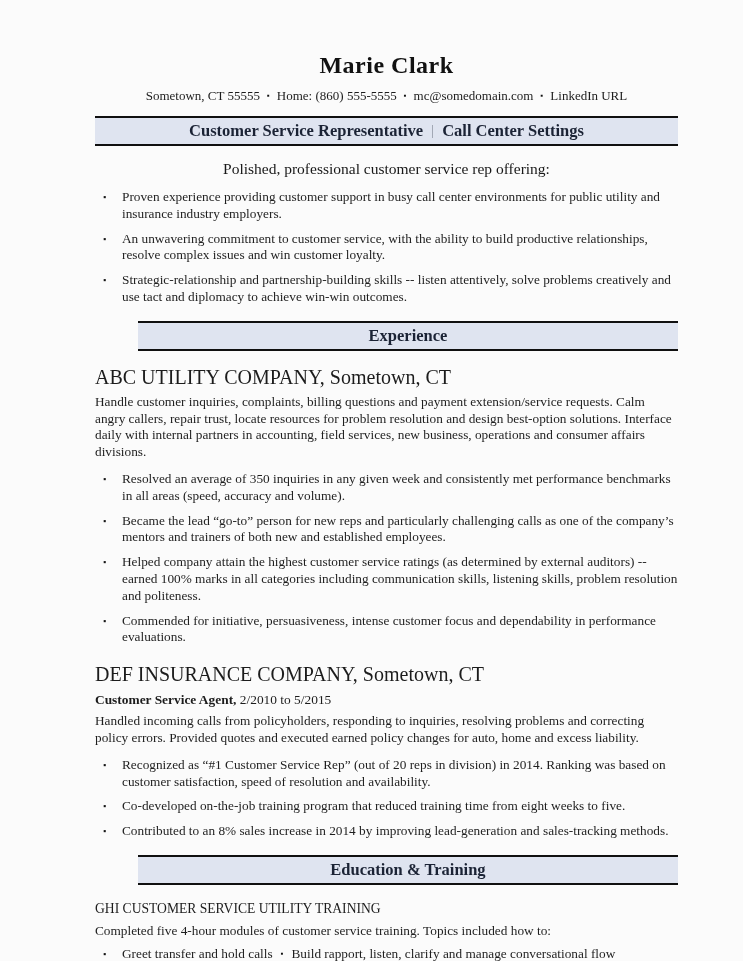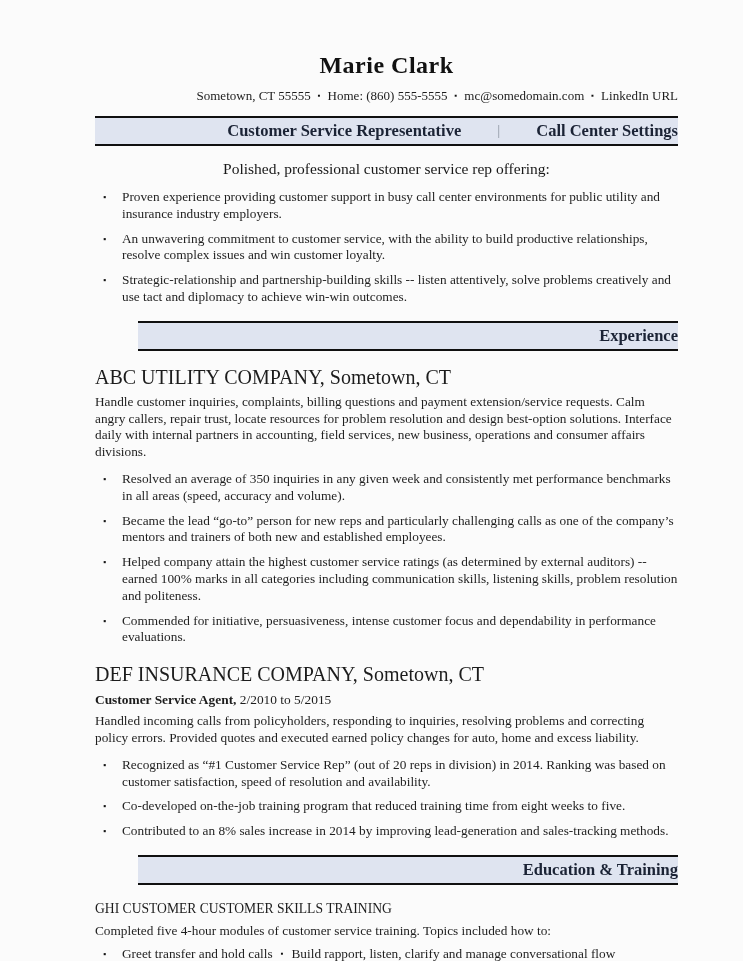--- a/index.html
+++ b/index.html
@@ -17,21 +17,21 @@
   }
   .name {
     text-align: center;
     font-size: 24px;
     font-weight: bold;
     color: #111;
     letter-spacing: 0.5px;
   }
   .contact {
     margin-top: 9px;
-    text-align: right;
+    text-align: center;
     font-size: 13px;
     color: #1c1c1c;
     white-space: nowrap;
   }
   .sq {
     font-size: 8px;
     vertical-align: 2px;
     margin: 0 7px;
     color: #111;
   }
@@ -42,25 +42,24 @@
     color: #111;
   }
   .bar {
     margin-top: 12px;
     background: #dfe4f0;
     border-top: 2px solid #101010;
     border-bottom: 2px solid #101010;
     height: 30px;
     display: flex;
     align-items: center;
-    justify-content: flex-end;
+    justify-content: center;
     font-size: 16.5px;
     font-weight: bold;
     color: #1b2335;
-    gap: 28px;
   }
   .bar-divider {
     font-weight: normal;
     color: #8f96a3;
     margin: 0 8px;
     font-size: 15px;
     position: relative;
     top: -1px;
   }
   .summary-heading {
@@ -194,21 +193,21 @@
           <span class="bm">▪</span>
           <span class="bt">Contributed to an 8% sales increase in 2014 by improving lead-generation and sales-tracking methods.</span>
         </div>
     </div>
   </div>
 
   <div class="bar section-gap">
     <span>Education &amp; Training</span>
   </div>
 
-  <div class="edu-title">GHI CUSTOMER CUSTOMER SKILLS TRAINING</div>
+  <div class="edu-title">GHI CUSTOMER SERVICE UTILITY TRAINING</div>
   <div class="edu-desc">Completed five 4-hour modules of customer service training. Topics included how to:</div>
 
   <div class="bullets edu-bullets">
     <div class="bullet">
         <span class="bm">▪</span>
         <span class="bt"><span>Greet transfer and hold calls</span><span class="sq-inline">▪</span><span>Build rapport, listen, clarify and manage conversational flow</span></span>
       </div>
     <div class="bullet">
         <span class="bm">▪</span>
         <span class="bt"><span>Manage upset customers, conflicts and challenging situations</span><span class="sq-inline">▪</span><span>Deliver outstanding service</span></span>

